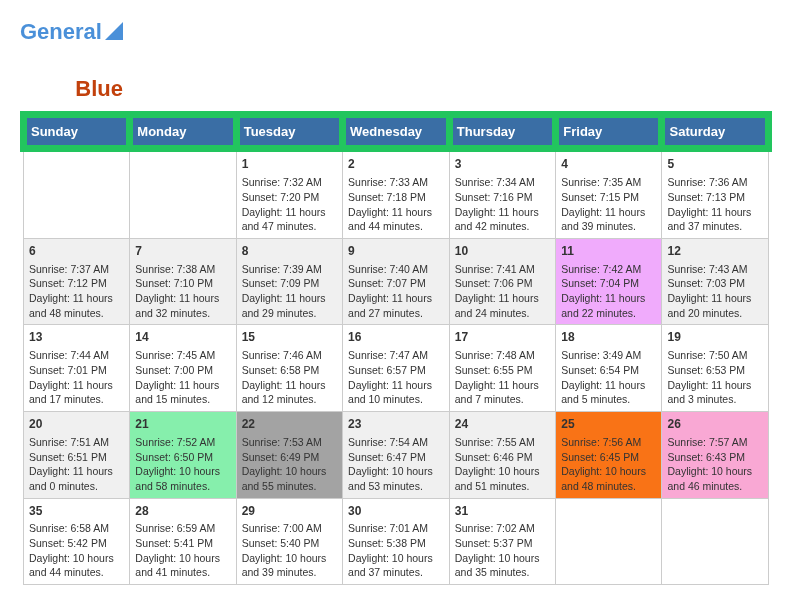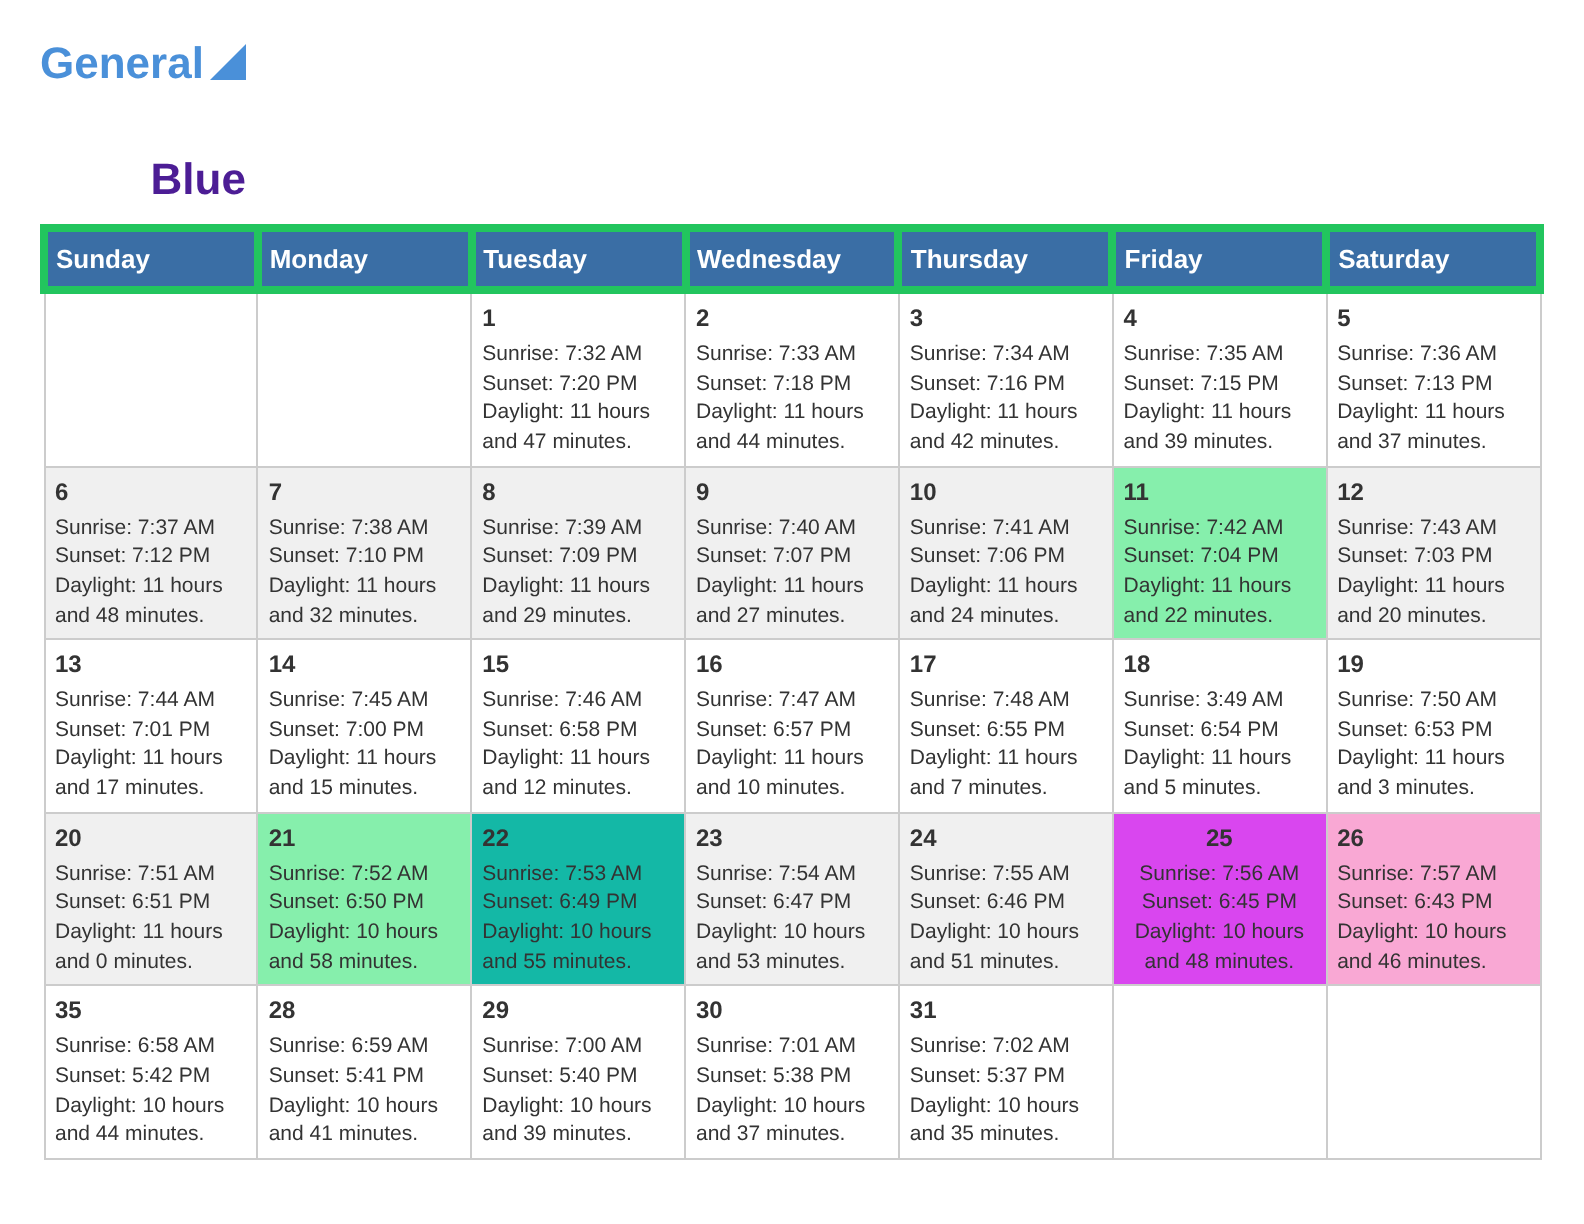--- a/index.html
+++ b/index.html
@@ -46,21 +46,21 @@
       border-collapse: collapse;
       font-size: 11px;
     }
     .calendar th {
       background: #3a6ea5;
       color: #fff;
       padding: 6px 4px;
       text-align: left;
       font-size: 13px;
       font-weight: bold;
-      border: 4px solid #22c55e;
+      border: 7px solid #22c55e;
     }
     .calendar td {
       border: 1px solid #ccc;
       vertical-align: top;
       padding: 4px 5px;
       width: 107px;
       min-height: 80px;
       background: #fff;
       color: #333;
       line-height: 1.4;
@@ -90,21 +90,21 @@
   <div class="logo">
     <div style="display:flex;flex-direction:column;align-items:flex-end;gap:37px;">
       <div style="display:flex;align-items:center;">
         <span class="logo-text"><span>General</span></span>
         <div style="margin-left:3px;margin-top:2px;">
           <svg width="18" height="18" viewBox="0 0 18 18">
             <polygon points="0,18 18,18 18,0" fill="#4a90d9"></polygon>
           </svg>
         </div>
       </div>
-      <span class="logo-text" style="color:#4c1d95;margin-top:-4px;">Blue</span>
+      <span class="logo-text" style="color:#c2410c;margin-top:-4px;">Blue</span>
     </div>
   </div>
   <div class="title-section">
     <div class="month-title"></div>
     <div class="location"></div>
   </div>
 </div>
 
 <table class="calendar">
   <thead>
@@ -157,21 +157,21 @@
           <div class="cell-content"><span>Sunrise: 7:39 AM</span><br><span>Sunset: 7:09 PM</span><br><span>Daylight: 11 hours and 29 minutes.</span></div>
         </td>
         <td style="background: rgb(240, 240, 240);">
           <span class="day-num">9</span>
           <div class="cell-content"><span>Sunrise: 7:40 AM</span><br><span>Sunset: 7:07 PM</span><br><span>Daylight: 11 hours and 27 minutes.</span></div>
         </td>
         <td style="background: rgb(240, 240, 240);">
           <span class="day-num">10</span>
           <div class="cell-content"><span>Sunrise: 7:41 AM</span><br><span>Sunset: 7:06 PM</span><br><span>Daylight: 11 hours and 24 minutes.</span></div>
         </td>
-        <td style="background: #86efac;">
+        <td style="background: #f0abfc;">
           <span class="day-num">11</span>
           <div class="cell-content"><span>Sunrise: 7:42 AM</span><br><span>Sunset: 7:04 PM</span><br><span>Daylight: 11 hours and 22 minutes.</span></div>
         </td>
         <td style="background: rgb(240, 240, 240);">
           <span class="day-num">12</span>
           <div class="cell-content"><span>Sunrise: 7:43 AM</span><br><span>Sunset: 7:03 PM</span><br><span>Daylight: 11 hours and 20 minutes.</span></div>
         </td>
       </tr>
       <tr>
         <td>
@@ -205,33 +205,33 @@
       </tr>
       <tr>
         <td style="background: rgb(240, 240, 240);">
           <span class="day-num">20</span>
           <div class="cell-content"><span>Sunrise: 7:51 AM</span><br><span>Sunset: 6:51 PM</span><br><span>Daylight: 11 hours and 0 minutes.</span></div>
         </td>
         <td style="background: #86efac;">
           <span class="day-num">21</span>
           <div class="cell-content"><span>Sunrise: 7:52 AM</span><br><span>Sunset: 6:50 PM</span><br><span>Daylight: 10 hours and 58 minutes.</span></div>
         </td>
-        <td style="background: #14b8a6;">
+        <td style="background: #a3a3a3;">
           <span class="day-num">22</span>
           <div class="cell-content"><span>Sunrise: 7:53 AM</span><br><span>Sunset: 6:49 PM</span><br><span>Daylight: 10 hours and 55 minutes.</span></div>
         </td>
         <td style="background: rgb(240, 240, 240);">
           <span class="day-num">23</span>
           <div class="cell-content"><span>Sunrise: 7:54 AM</span><br><span>Sunset: 6:47 PM</span><br><span>Daylight: 10 hours and 53 minutes.</span></div>
         </td>
         <td style="background: rgb(240, 240, 240);">
           <span class="day-num">24</span>
           <div class="cell-content"><span>Sunrise: 7:55 AM</span><br><span>Sunset: 6:46 PM</span><br><span>Daylight: 10 hours and 51 minutes.</span></div>
         </td>
-        <td style="background: #d946ef; text-align: center;">
+        <td style="background: #f97316;">
           <span class="day-num">25</span>
           <div class="cell-content"><span>Sunrise: 7:56 AM</span><br><span>Sunset: 6:45 PM</span><br><span>Daylight: 10 hours and 48 minutes.</span></div>
         </td>
         <td style="background: #f9a8d4;">
           <span class="day-num">26</span>
           <div class="cell-content"><span>Sunrise: 7:57 AM</span><br><span>Sunset: 6:43 PM</span><br><span>Daylight: 10 hours and 46 minutes.</span></div>
         </td>
       </tr>
       <tr>
         <td>

